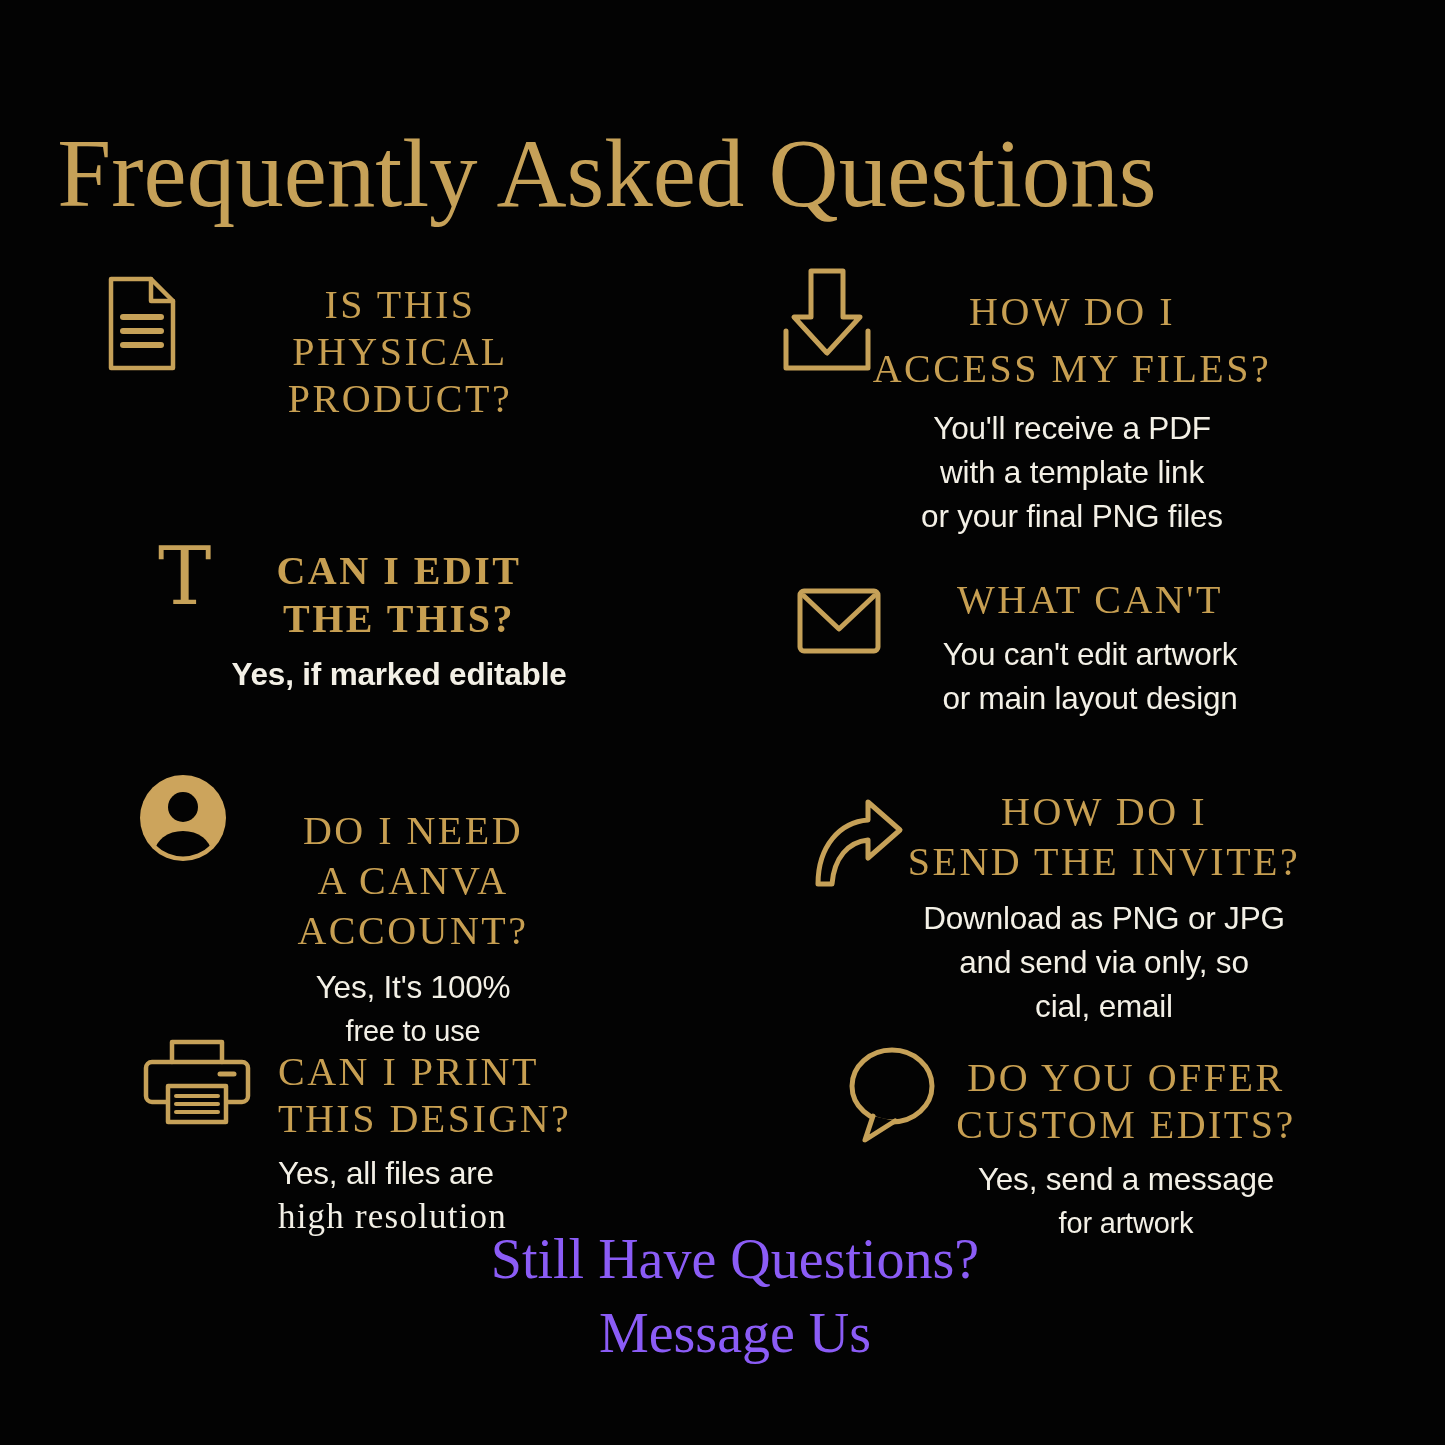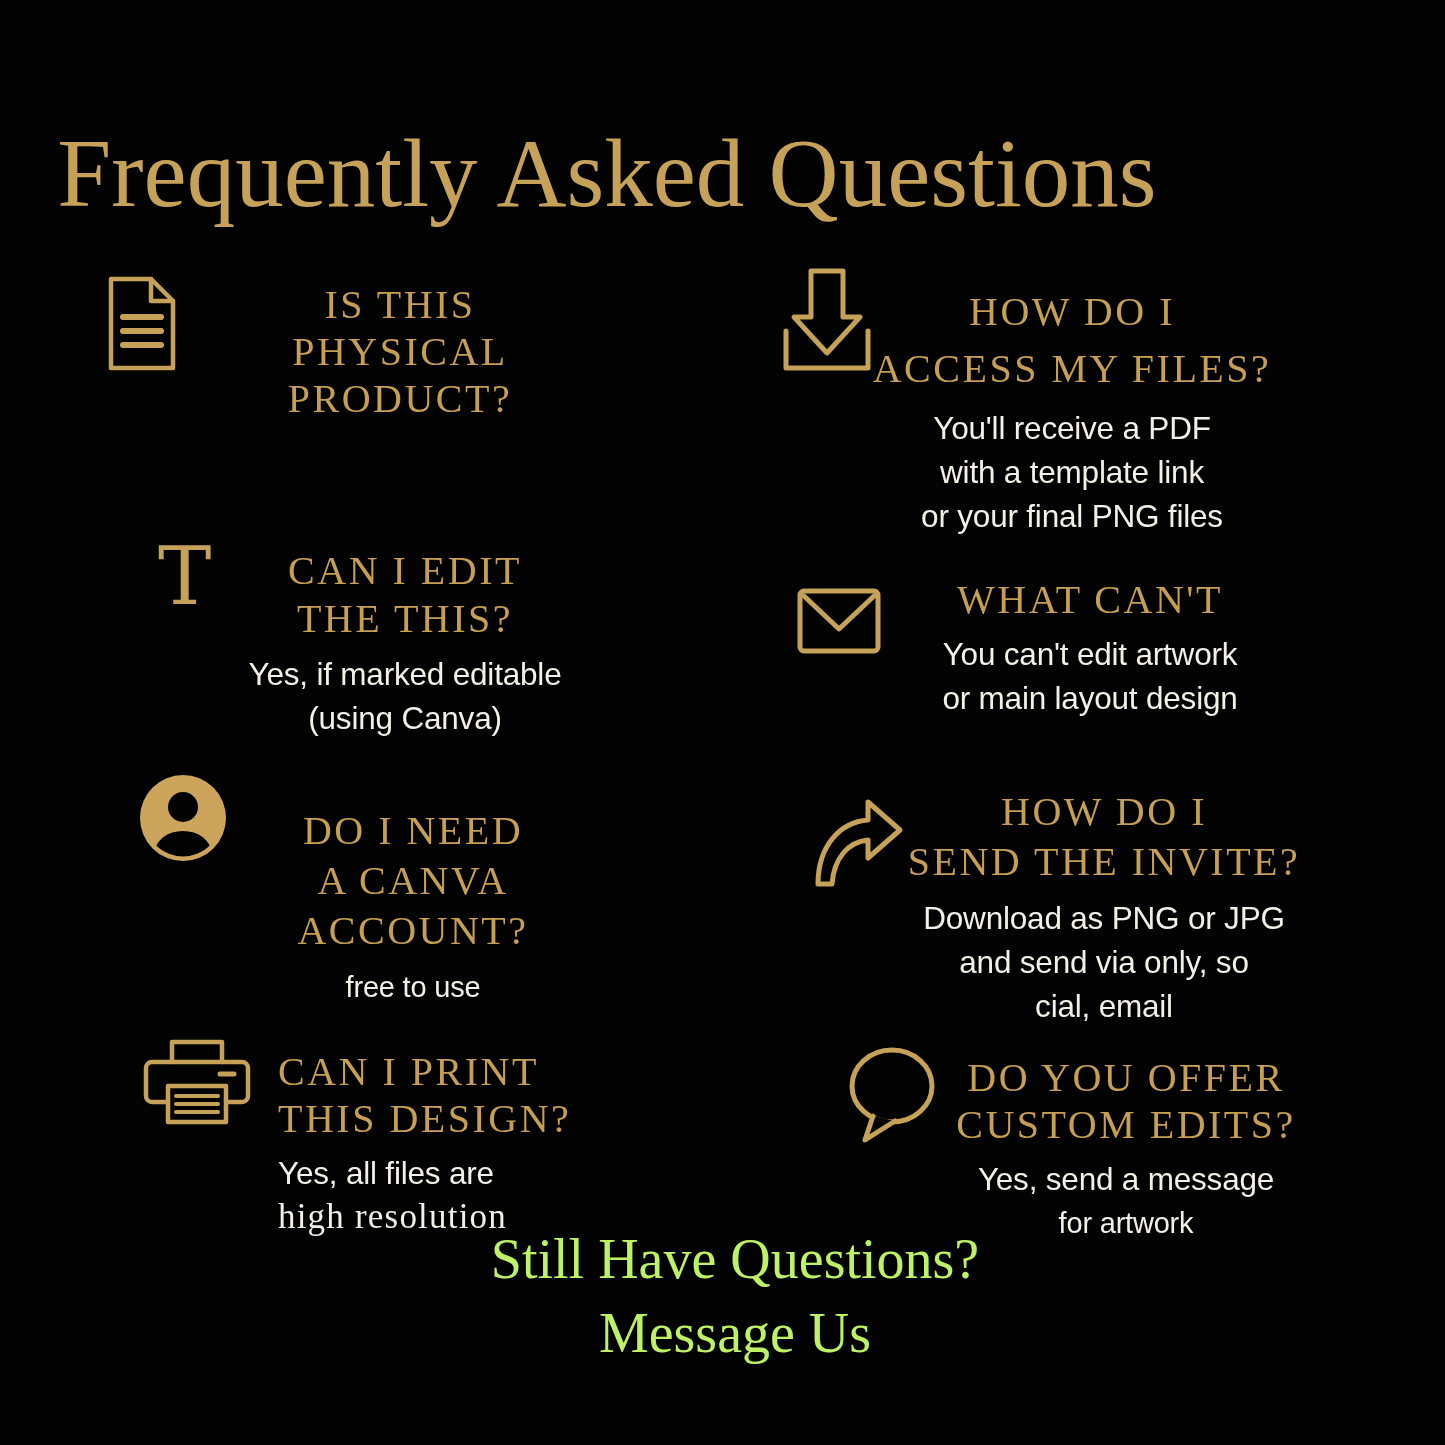--- a/index.html
+++ b/index.html
@@ -21,29 +21,29 @@
   .cell{position:absolute;text-align:center;}
   .q{color:#C79F52;font-family:"Liberation Serif",serif;}
   .ql{display:block;font-size:40px;letter-spacing:2.5px;line-height:47px;}
   .a{margin-top:9px;color:#F3F0E6;font-family:"Liberation Sans",sans-serif;}
   .al{display:block;font-size:31.5px;line-height:44px;letter-spacing:-0.2px;}
   .al-small{font-size:29px;}
   .al-serif{font-family:"Liberation Serif",serif;font-size:35px;letter-spacing:1.2px;}
   
   .c-l1{left:190px;top:281px;width:420px;}
   .c-r1{left:862px;top:283px;width:420px;}  .c-r1 .ql{line-height:57px;}
-  .c-l2{left:195px;top:547px;width:420px;}  .c-l2 .ql{line-height:48px;}
+  .c-l2{left:189px;top:547px;width:420px;font-weight:bold;}  .c-l2 .ql{line-height:48px;}
   .c-r2{left:880px;top:576px;width:420px;}
   .c-l3{left:203px;top:806px;width:420px;}  .c-l3 .ql{line-height:50px;}
   .c-r3{left:894px;top:787px;width:420px;}  .c-r3 .ql{line-height:50px;}
   .c-l4{left:278px;top:1048px;width:350px;text-align:left;}
   .c-r4{left:916px;top:1054px;width:420px;}
   .footer{
     position:absolute;left:30px;top:1222px;width:1410px;text-align:center;
-    color:#bef264;font-family:"Liberation Serif",serif;
+    color:#8b5cf6;font-family:"Liberation Serif",serif;
   }
   .footer-line{display:block;font-size:56px;line-height:74px;}
 </style>
 </head>
 <body>
 
 <div class="canvas">
 
   <h1 class="title">Frequently Asked Questions</h1>
 
@@ -132,40 +132,40 @@
     </div>
   </div>
 
   <div class="cell c-l2">
     <div class="q">
       <span class="ql">CAN I EDIT</span>
       <span class="ql">THE THIS?</span>
     </div>
     <div class="a">
       <span class="al">Yes, if marked editable</span>
-      <span class="al">(using Canva)</span>
     </div>
   </div>
 
   <div class="cell c-r2">
     <div class="q">
       <span class="ql">WHAT CAN'T</span>
     </div>
     <div class="a">
       <span class="al">You can't edit artwork</span>
       <span class="al">or main layout design</span>
     </div>
   </div>
 
   <div class="cell c-l3">
     <div class="q">
       <span class="ql">DO I NEED</span>
       <span class="ql">A CANVA ACCOUNT?</span>
     </div>
     <div class="a">
+      <span class="al">Yes, It's 100%</span>
       <span class="al al-small">free to use</span>
     </div>
   </div>
 
   <div class="cell c-r3">
     <div class="q">
       <span class="ql">HOW DO I</span>
       <span class="ql">SEND THE INVITE?</span>
     </div>
     <div class="a">

